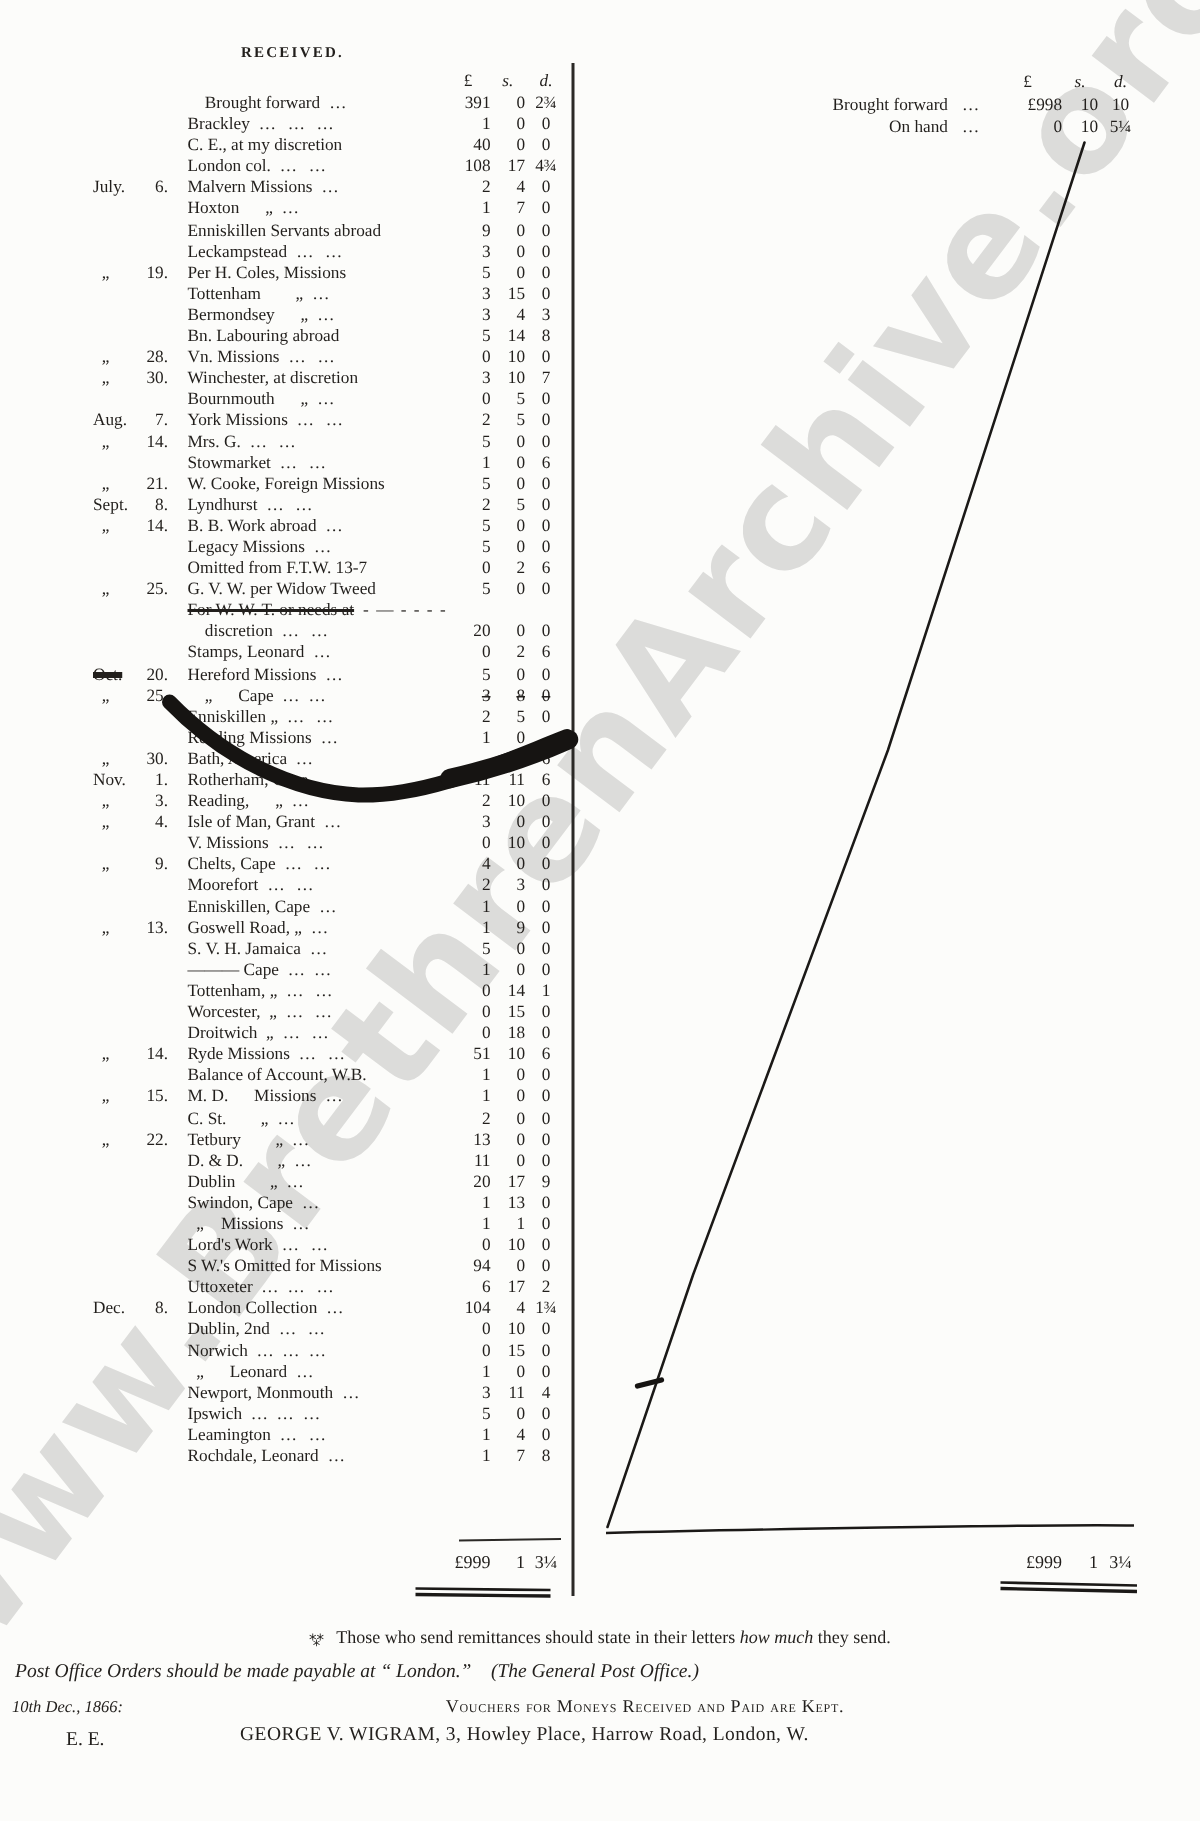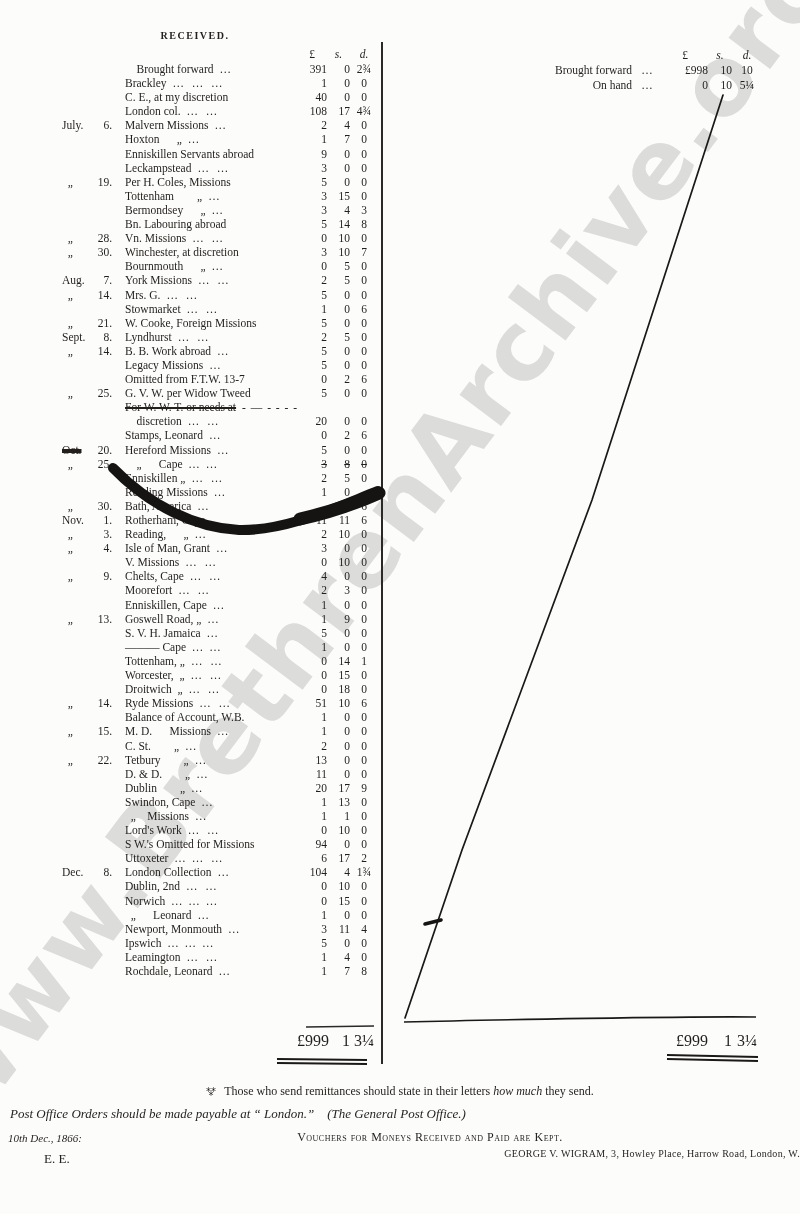--- a/index.html
+++ b/index.html
@@ -37,39 +37,39 @@
   .trow2{display:flex;height:15px;line-height:15px;font-size:11.5px;white-space:nowrap;}
   .thead2{height:15px;}
   .c2-name{flex:1;text-align:right;white-space:pre;}
   .c2-fill{width:30px;text-align:center;}
   .c2-l{width:46px;text-align:right;}
   .c2-s{width:24px;text-align:right;}
   .c2-d{width:30px;text-align:center;white-space:pre;}
   .thead2 .c2-l,.thead2 .c2-s,.thead2 .c2-d{text-align:center;}
   .thead2 .c2-s,.thead2 .c2-d{font-style:italic;}
   
-  .totrow{position:absolute;display:flex;font-size:16px;height:16px;line-height:16px;z-index:2;}
+  .totrow{position:absolute;display:flex;font-size:12px;height:16px;line-height:16px;z-index:2;}
   .tot-left{left:62px;top:1033px;width:316px;}
   .tot-right{left:470px;top:1033px;width:292px;}
   .tot-sp{flex:1;}
   .divider{position:absolute;left:381px;top:42px;width:2px;height:1022px;background:#2b2926;z-index:2;}
   .penmarks{position:absolute;left:0;top:0;z-index:3;pointer-events:none;}
   
   .foot1{position:absolute;left:10px;top:1084px;width:780px;text-align:center;font-size:12px;z-index:2;}
   .asterism{display:inline-block;transform:rotate(180deg);font-family:"DejaVu Sans",sans-serif;
     font-size:10px;vertical-align:1px;margin-right:8px;}
   .foot1 em{}
   .foot2{position:absolute;left:10px;top:1106px;width:780px;text-align:left;
     font-style:italic;font-size:13px;z-index:2;}
   .foot-date{position:absolute;left:8px;top:1132px;font-size:11px;font-style:italic;z-index:2;}
   .foot-vouchers{position:absolute;left:180px;top:1130px;width:500px;text-align:center;
     font-variant:small-caps;font-size:12px;letter-spacing:.5px;z-index:2;}
   .foot-initials{position:absolute;left:44px;top:1151px;font-size:13px;z-index:2;}
-  .foot-address{position:absolute;left:160px;top:1148px;width:640px;text-align:right;
-    font-size:10px;letter-spacing:.3px;z-index:2;}
+  .foot-address{position:absolute;left:160px;top:1148px;width:640px;text-align:left;
+    font-size:13px;letter-spacing:.3px;z-index:2;}
 </style>
 </head>
 <body>
 
 <div class="page">
 
   <div class="watermark">www.BrethrenArchive.org</div>
 
   <div class="sec-title t-left">RECEIVED.</div>
 

